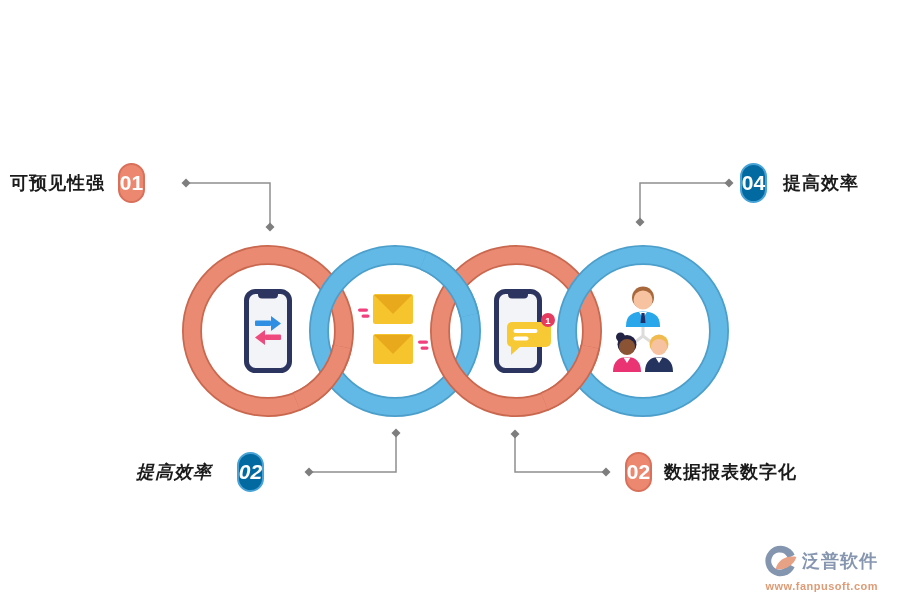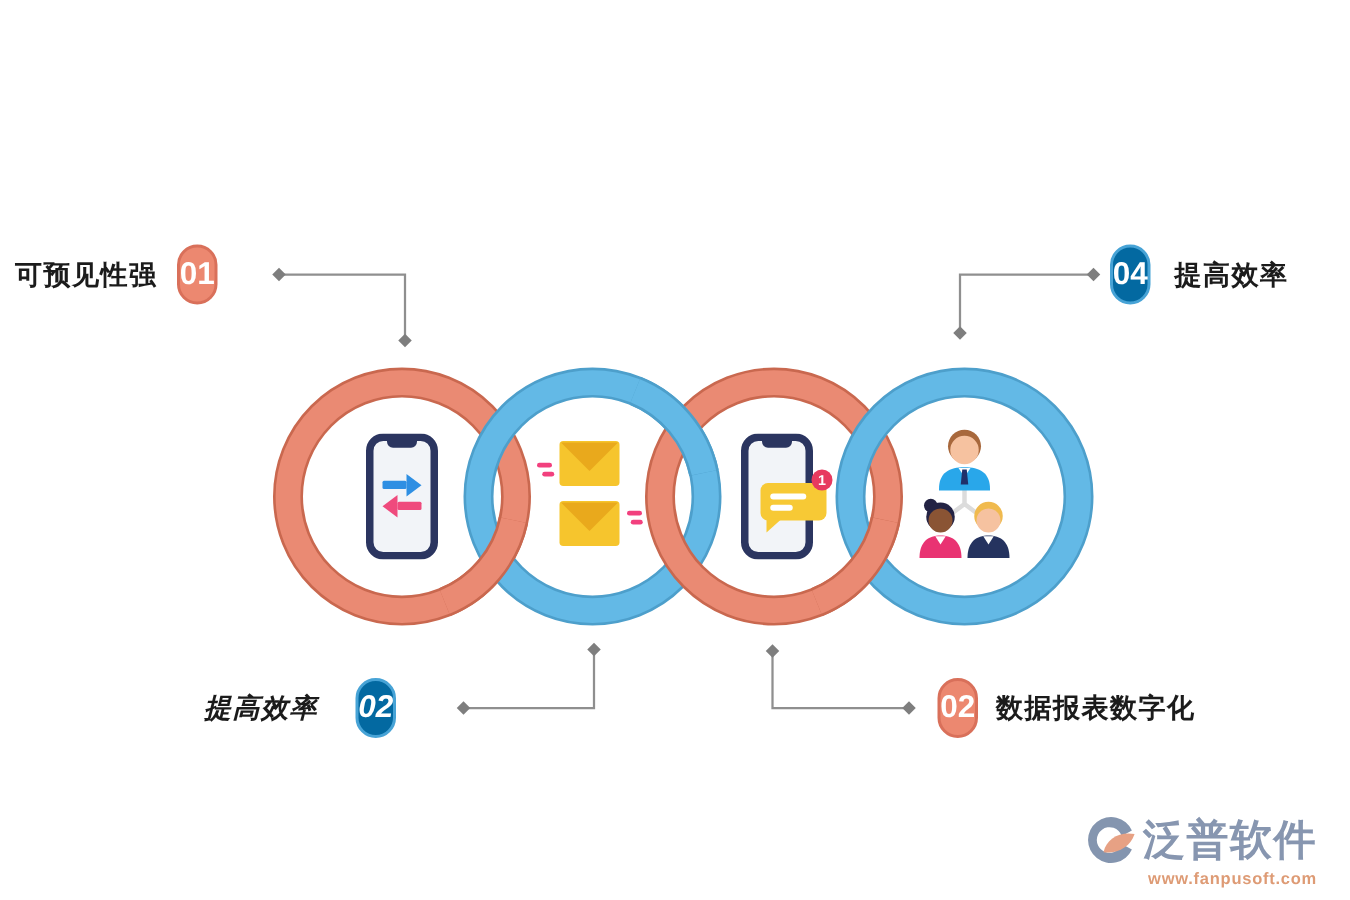--- a/index.html
+++ b/index.html
@@ -19,21 +19,21 @@
   .badge-blue{background:#0369a1;border:2px solid #47A3D6;}
   #step-tl{left:10px;top:163px;gap:13px;}
   #step-tr{left:740px;top:163px;gap:16px;}
   #step-bl{left:136px;top:452px;gap:25px;font-style:italic;}
   #step-br{left:625px;top:452px;gap:12px;}
   .icon-abs{position:absolute;}
   .watermark{
     position:absolute;right:22px;bottom:8px;display:flex;flex-direction:column;align-items:flex-end;
   }
   .wm-row{display:flex;align-items:center;gap:2px;}
-  .wm-brand{font-size:28px;font-weight:700;color:#8796B0;letter-spacing:1px;}
+  .wm-brand{font-size:18px;font-weight:700;color:#8796B0;letter-spacing:1px;}
   .wm-url{font-size:11px;font-weight:700;color:#DE9B75;letter-spacing:0.5px;margin-top:1px;}
 </style>
 </head>
 <body>
 
 <div class="stage">
 
   <svg class="layer" width="900" height="600" viewBox="0 0 900 600">
 
     <g stroke="#8F8F8F" stroke-width="1.5" fill="none">

